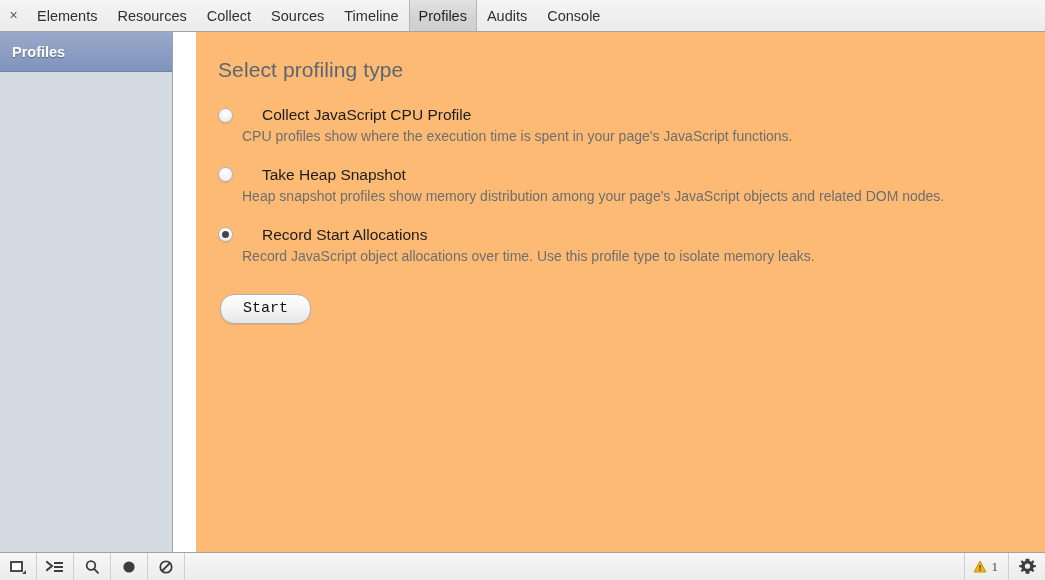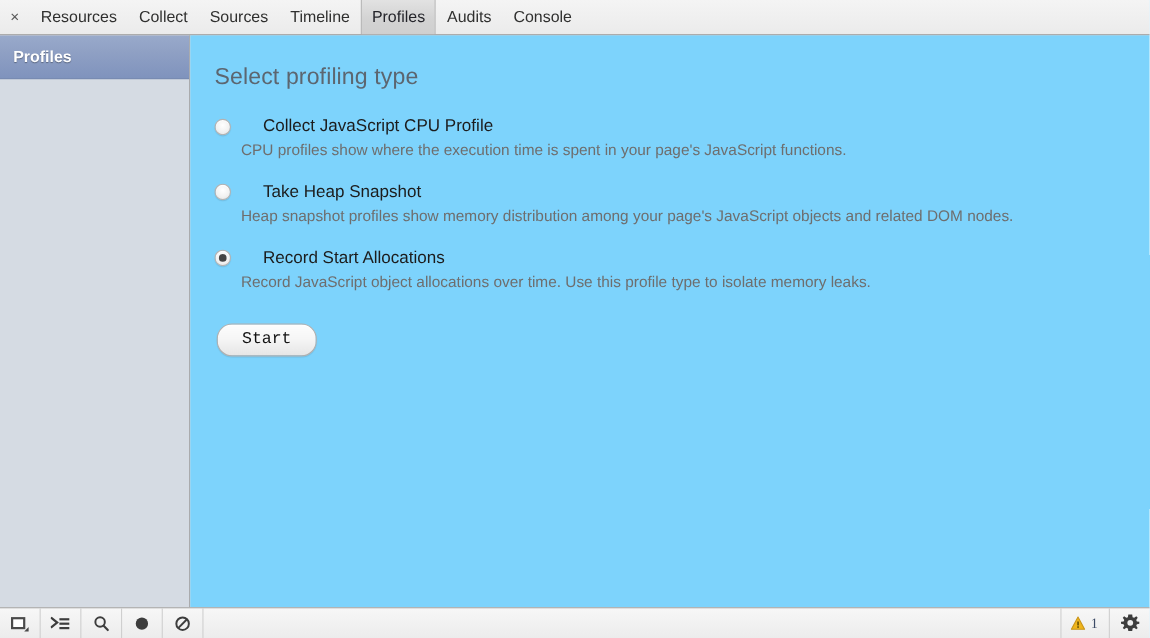--- a/index.html
+++ b/index.html
@@ -100,24 +100,25 @@
   .sidebar-item.selected {
     background: linear-gradient(to bottom, #99aacb 0%, #8fa0c4 40%, #7f93bd 100%);
     color: #ffffff;
     font-weight: bold;
     text-shadow: 0 1px 1px rgba(0,0,0,0.35);
     border-bottom: 1px solid #6f83ad;
   }
 
   .content {
     flex: 1;
-    background: #7dd3fc;
+    background: #fdba74;
     padding: 26px 12px 0 22px;
     box-sizing: border-box;
     overflow: hidden;
+    margin-left: 23px;
   }
 
   .content-title {
     font-size: 21px;
     color: #5c6670;
     font-weight: normal;
     margin: 0 0 24px 0;
     letter-spacing: 0.1px;
   }
 
@@ -224,20 +225,21 @@
   .icon-svg { display: block; }
 </style>
 </head>
 <body>
 
 <div id="app">
 
   <div class="tabbar">
     <div class="close-btn">×</div>
     <div class="tabs">
+      <div class="tab">Elements</div>
       <div class="tab">Resources</div>
       <div class="tab">Collect</div>
       <div class="tab">Sources</div>
       <div class="tab">Timeline</div>
       <div class="tab active">Profiles</div>
       <div class="tab">Audits</div>
       <div class="tab">Console</div>
     </div>
   </div>
 

